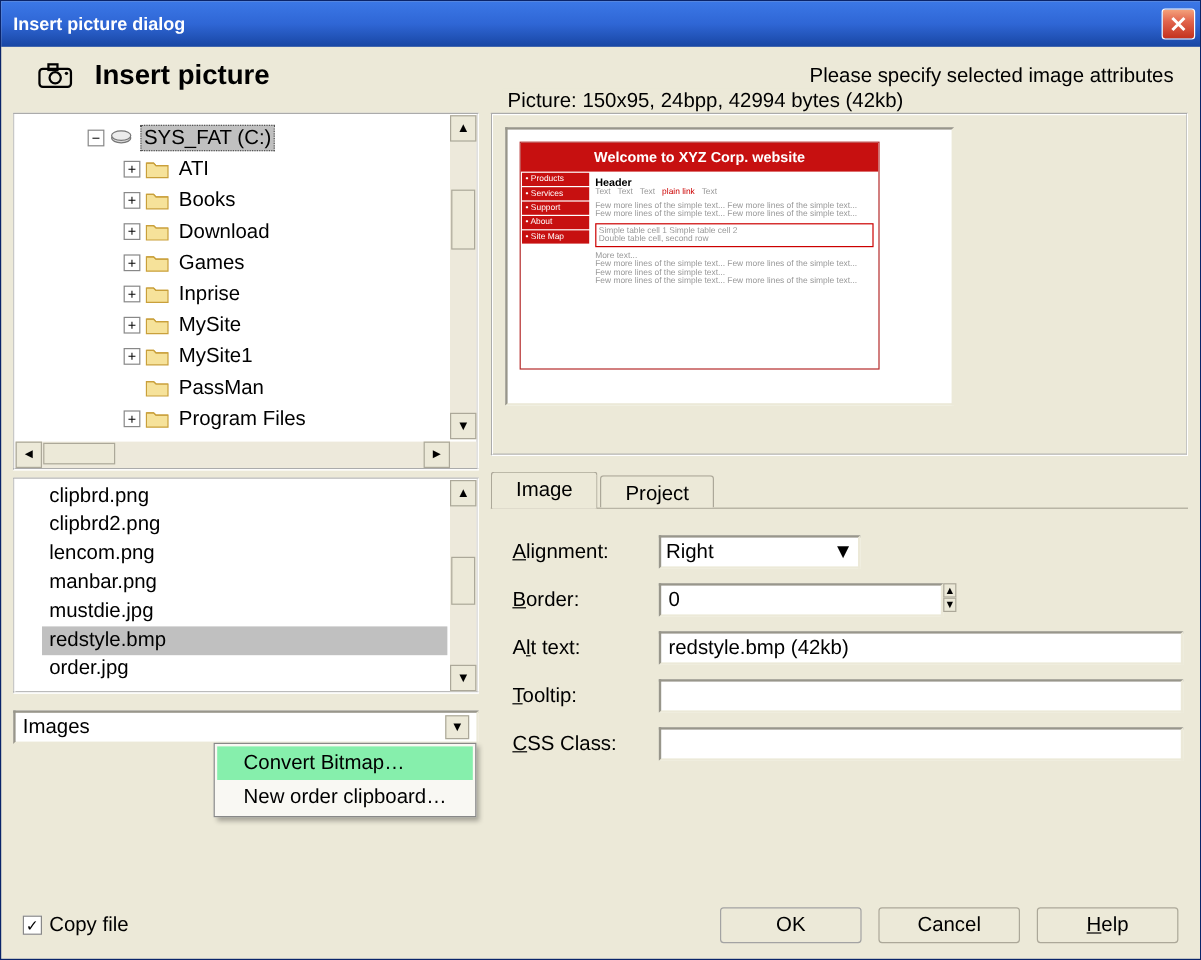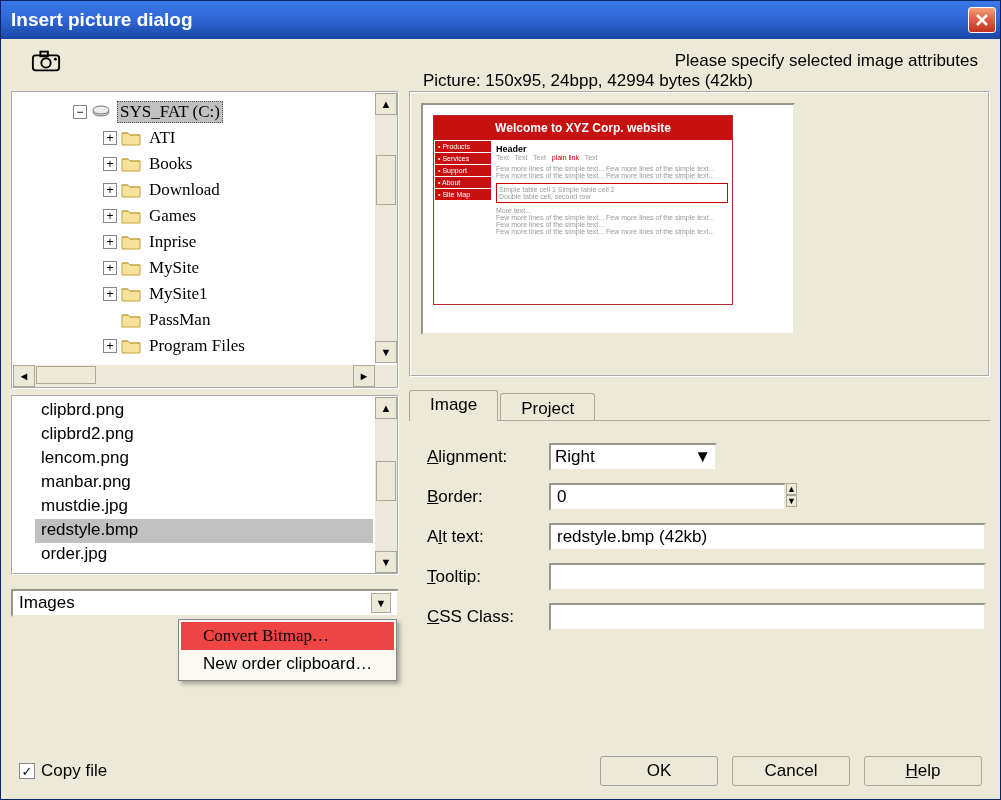--- a/index.html
+++ b/index.html
@@ -1,37 +1,37 @@
 <!DOCTYPE html>
 <html><head>
 <meta charset="utf-8">
 <style>
 * { box-sizing: border-box; font-family: Tahoma, Arial, sans-serif; }
 body { margin: 0; background: #ECE9D8; width: 1001px; height: 800px; overflow: hidden; }
 .window { width: 1001px; height: 800px; border: 1px solid #0A246A; background: #ECE9D8; display: flex; flex-direction: column; }
 .titlebar { height: 38px; background: linear-gradient(to bottom,#3B78E7 0%,#2F66D5 50%,#1846A3 100%); display: flex; align-items: center; padding: 0 4px 0 10px; color: #fff; }
-.titlebar .title-text { font-size: 19px; font-weight: bold; flex: 1; }
+.titlebar .title-text { font-size: 15px; font-weight: bold; flex: 1; }
 .titlebar .close-btn { width: 28px; height: 26px; background: linear-gradient(to bottom,#F4A27B,#E2664E 40%,#C3311E); border: 1px solid #fff; border-radius: 3px; display: flex; align-items: center; justify-content: center; font-weight: bold; font-size: 16px; cursor: pointer; }
 .header { display: flex; align-items: center; padding: 10px 22px 12px 30px; }
 .header .camera { width: 30px; height: 24px; margin-right: 18px; }
 .header .hdr-title { font-size: 23px; font-weight: bold; }
 .header .hdr-right { margin-left: auto; font-size: 17px; }
 .main { flex: 1; padding: 0 10px; display: flex; gap: 10px; }
 .left-col { width: 388px; display: flex; flex-direction: column; gap: 6px; }
 .right-col { flex: 1; display: flex; flex-direction: column; }
 .frame { border: 2px groove #fff; padding: 2px; }
 .legend { font-size: 17px; margin-left: 10px; padding: 0 4px; transform: translateY(-14px); background: #ECE9D8; display: inline-block; width: fit-content; position: absolute; }
 .tree-box { height: 298px; position: relative; background: #fff; margin-top:6px; }
 .tree-list { position: absolute; left:0; right:24px; top:0; bottom:24px; overflow: hidden; padding: 6px 0 0 0; }
 .tree-row { display: flex; align-items: center; height: 26px; font-size: 17px; white-space: nowrap; padding-left: 10px; }
 .tree-row .indent { display:inline-block; }
 .tree-row .expander { width:14px; height:14px; border:1px solid #888; background:#fff; display:inline-flex; align-items:center; justify-content:center; font-size:12px; line-height:10px; margin-right:4px; cursor:pointer; }
 .tree-row .node-icon { width:20px; height:18px; margin-right:6px; }
 .tree-row.selected .label { background:#C0C0C0; color:#000; border:1px dotted #555; padding:0 2px; }
-.tree-row .label { padding:0 2px;font-family:Liberation Serif, serif; }
+.tree-row .label { padding:0 2px; }
 .scroll-v { position:absolute; right:0; top:0; width:22px; bottom:24px; background:#EDE9DB; display:flex; flex-direction:column; }
 .scroll-h { position:absolute; left:0; right:22px; bottom:0; height:22px; background:#EDE9DB; display:flex; }
 .sbtn { background:#ECE9D8; border:1px solid #ACA899; display:flex; align-items:center; justify-content:center; font-size:11px; cursor:pointer; }
 .sbtn.v { height:22px; }
 .sbtn.h { width:22px; }
 .sthumb-v { flex-shrink:0; background:#ECE9D8; border:1px solid #ACA899; margin:1px; }
 .scroll-corner{position:absolute;right:0;bottom:0;width:22px;height:22px;background:#EDE9DB;}
 .filelist-box { height: 180px; position: relative; background:#fff; }
 .files { position:absolute; left:2px; right:24px; top:2px; bottom:2px; overflow:hidden; }
 .file-row { height:24px; font-size:17px; padding:1px 6px; cursor:pointer;margin-left:20px;}
@@ -64,21 +64,21 @@
 .spinbtns { display:flex; flex-direction:column; width:20px;}
 .spinbtns .sbtn{height:12px;font-size:9px;}
 
 .footer { height:56px; display:flex; align-items:center; padding:0 18px; gap:14px;}
 .chk { width:16px; height:16px; background:#fff; border:1px solid #888; margin-right:6px; display:inline-flex; align-items:center; justify-content:center; font-size:13px;}
 .btn { width:118px; height:30px; background:#ECE9D8; border:1px solid #ACA899; border-radius:3px; font-size:17px; cursor:pointer; display:flex; align-items:center; justify-content:center;}
 .btn.default { border:1px solid #a3a3a3; }
 
 .context-menu { position:absolute; background:#F9F8F3; border:1px solid #888; box-shadow:3px 3px 4px rgba(0,0,0,.3); font-size:17px; z-index:50; padding:2px;}
 .ctx-item { padding:4px 22px; cursor:pointer; white-space:nowrap;}
-.ctx-item.hover { background:#ef4444;font-family:Liberation Serif, serif; }
+.ctx-item.hover { background:#86efac; }
 </style>
 </head>
 <body>
 
 <div class="window">
   <div class="titlebar">
     <span class="title-text">Insert picture dialog</span>
     <div class="close-btn">
       <svg width="14" height="14" viewBox="0 0 14 14">
           <path d="M2 2 L12 12 M12 2 L2 12" stroke="#fff" stroke-width="2.5"></path>
@@ -86,20 +86,21 @@
     </div>
   </div>
 
   <div class="header">
     <svg class="camera" viewBox="0 0 32 24">
         <rect x="2" y="6" width="28" height="16" rx="3" fill="none" stroke="#000" stroke-width="2"></rect>
         <rect x="10" y="2" width="8" height="5" fill="none" stroke="#000" stroke-width="2"></rect>
         <circle cx="16" cy="14" r="5" fill="none" stroke="#000" stroke-width="2"></circle>
         <circle cx="26" cy="10" r="1.5" fill="#000"></circle>
       </svg>
+    <span class="hdr-title">Insert picture</span>
     <span class="hdr-right">Please specify selected image attributes</span>
   </div>
 
   <div class="main">
     <div class="left-col">
 
       <div class="frame tree-box">
         <div class="tree-list">
           <div class="tree-row selected">
             <span class="indent" style="width:50px;"></span>

